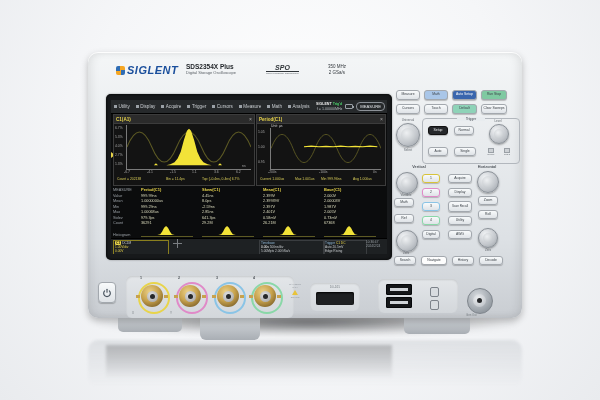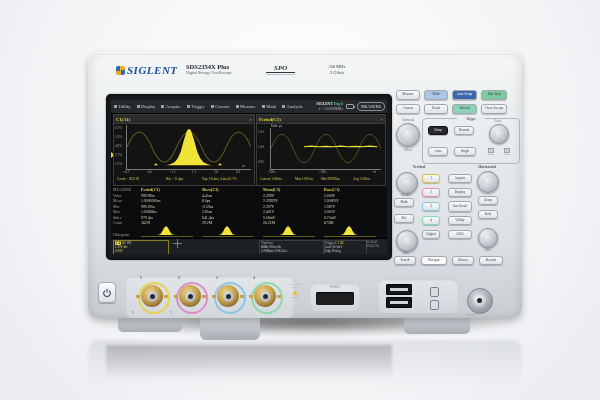--- a/index.html
+++ b/index.html
@@ -1,20 +1,20 @@
 <!DOCTYPE html>
 <html><head>
 <meta charset="utf-8">
 <style>
   html,body{margin:0;padding:0;}
   body{width:600px;height:400px;overflow:hidden;
        font-family:"Liberation Sans",sans-serif;
        background:radial-gradient(circle at 50% 35%, #ffffff 0%, #f5f6f8 55%, #e9ebee 100%);}
   .abs{position:absolute;}
-  #stage{position:relative;width:600px;height:320px;font-family:Liberation Serif, serif;}
+  #stage{position:relative;width:600px;height:320px;}
 
   
   #chassis{left:88px;top:52px;width:434px;height:266px;border-radius:10px;
     background:linear-gradient(#f4f6f7,#dde1e5 70%,#c9cdd2);
     box-shadow:inset 0 1px 0 rgba(255,255,255,.9), inset -4px 0 8px rgba(0,0,0,.07),
                inset 4px 0 8px rgba(0,0,0,.07), 0 3px 7px rgba(0,0,0,.25);
     z-index:2;}
   .shadow{left:92px;top:314px;width:432px;height:22px;z-index:1;
     background:radial-gradient(ellipse at 50% 40%, rgba(15,17,20,.6) 0%, rgba(15,17,20,0) 70%);
     filter:blur(3px);}

